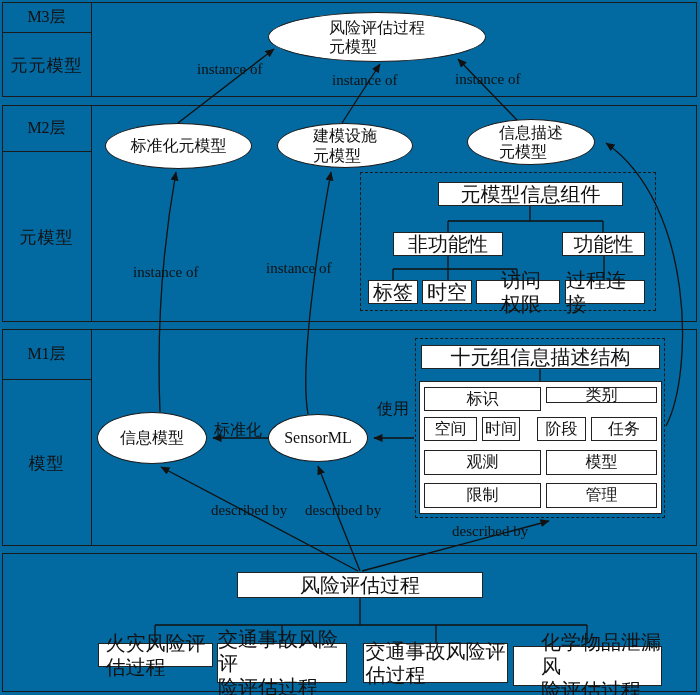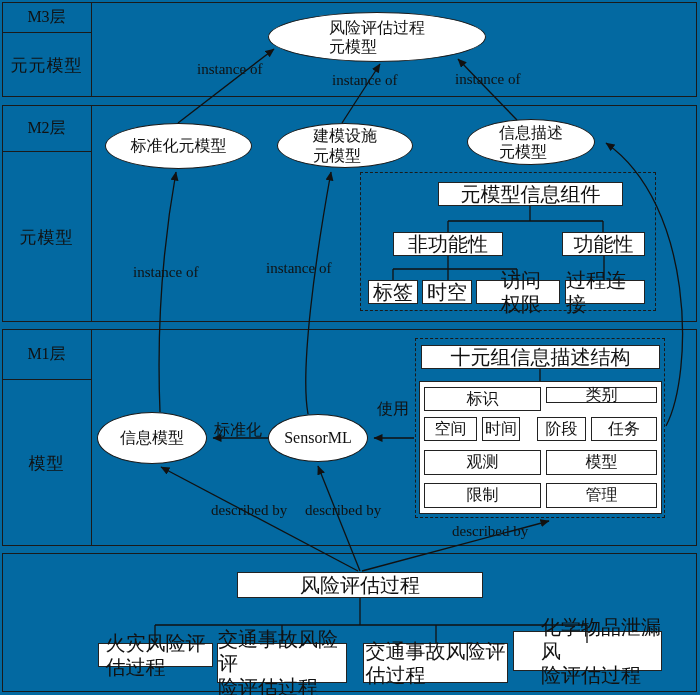--- a/index.html
+++ b/index.html
@@ -66,21 +66,21 @@
   .c-r3a{left:424px;top:450px;width:117px;height:25px;}
   .c-r3b{left:546px;top:450px;width:111px;height:25px;}
   .c-r4a{left:424px;top:483px;width:117px;height:25px;}
   .c-r4b{left:546px;top:483px;width:111px;height:25px;}
 
   
   .r-root{left:237px;top:572px;width:246px;height:26px;}
   .r-c1{left:98px;top:643px;width:115px;height:24px;}
   .r-c2{left:217px;top:643px;width:130px;height:40px;}
   .r-c3{left:363px;top:643px;width:145px;height:40px;}
-  .r-c4{left:513px;top:631px;width:149px;height:40px;padding-left:27px;}
+  .r-c4{left:513px;top:646px;width:149px;height:40px;padding-left:27px;}
 
   
   .io1{left:197px;top:61px;}  .io2{left:332px;top:72px;}  .io3{left:455px;top:71px;}
   .io4{left:133px;top:264px;} .io5{left:266px;top:260px;}
   .db1{left:211px;top:502px;} .db2{left:305px;top:502px;} .db3{left:452px;top:523px;}
   .lstd{left:214px;top:398px;margin-top:22px;} .luse{left:377px;top:399px;}
 </style>
 </head>
 <body>
 

